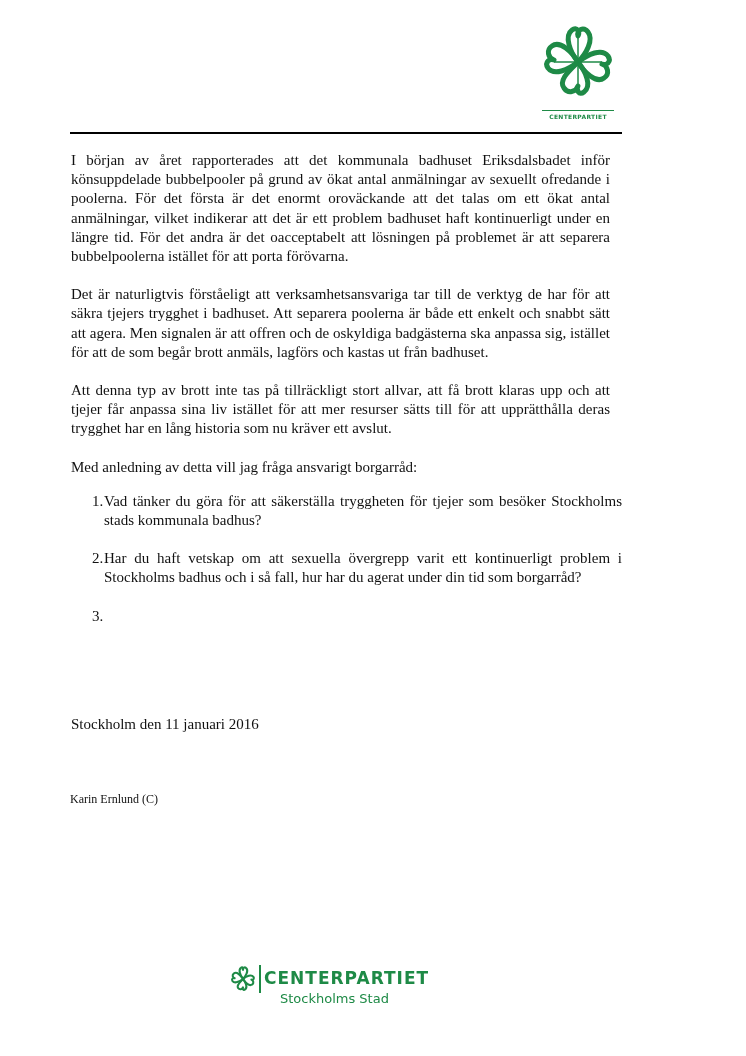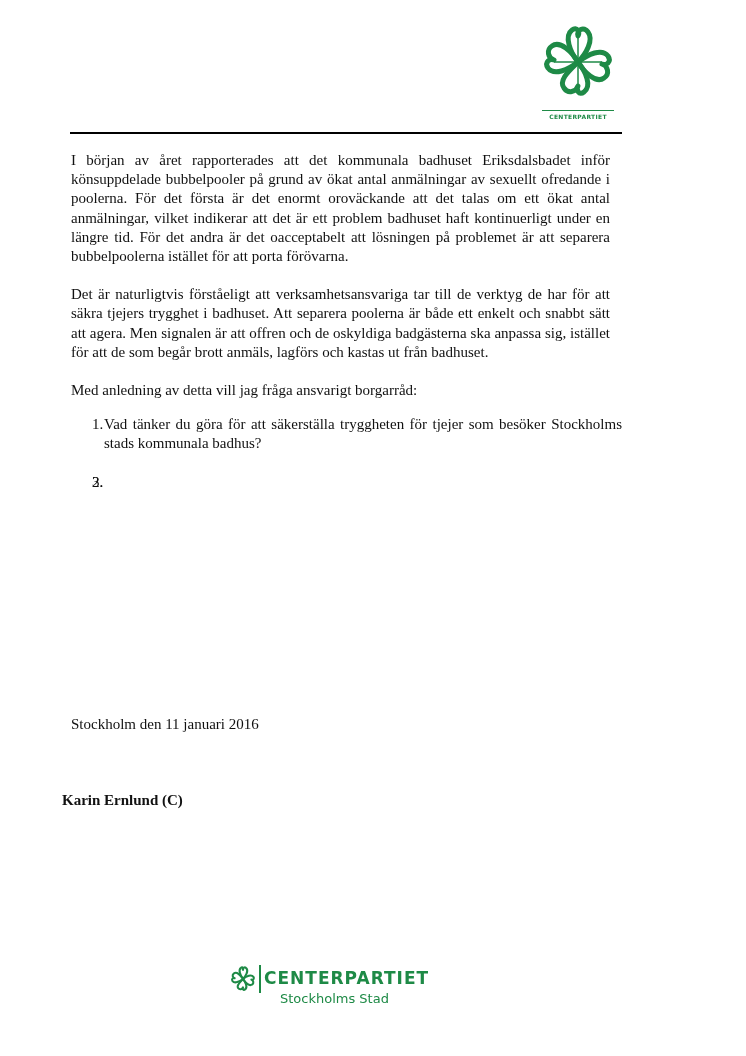--- a/index.html
+++ b/index.html
@@ -11,21 +11,21 @@
     .logo-top .wordmark { position: absolute; left: 0; top: 91px; width: 76px; text-align: center;
            font-family: "DejaVu Sans", sans-serif; font-weight: bold; font-size: 6px; letter-spacing: 0.3px; color: #1e8a46; }
     .divider { position: absolute; left: 70px; top: 132px; width: 552px; height: 1.5px; background: #000; }
     .content { position: absolute; left: 71px; top: 151px; width: 551px; font-size: 15px; line-height: 19.2px; }
     h1 { margin: 0 0 15px 0; font-size: 15px; font-weight: bold; line-height: 19px; }
     p { margin: 0 12px 19px 0; text-align: justify; }
     ol { margin: 0; padding: 0; list-style: none; }
     ol li { position: relative; padding-left: 33px; margin: 0 0 19px 0; text-align: justify; }
     ol li .num { position: absolute; left: 21px; top: 0; }
     .date { position: absolute; left: 71px; top: 716px; font-size: 15px; }
-    .signature { position: absolute; left: 62px; top: 792px; font-size: 15px; font-weight: bold; }
+    .signature { position: absolute; left: 70px; top: 792px; font-size: 12px; }
     .logo-bottom { position: absolute; left: 229px; top: 963px; height: 48px; width: 200px; }
     .logo-bottom .clover { position: absolute; left: 0; top: 2px; }
     .logo-bottom .bar { position: absolute; left: 30px; top: 2px; width: 1.5px; height: 28px; background: #1e8a46; }
     .logo-bottom .name { position: absolute; left: 35px; top: 5px; font-family: "DejaVu Sans", sans-serif;
            font-size: 17px; font-weight: bold; letter-spacing: 1px; color: #1e8a46; line-height: 20px; }
     .logo-bottom .sub { position: absolute; left: 51px; top: 28px; font-family: "DejaVu Sans", sans-serif;
            font-size: 13px; font-weight: normal; color: #1e8a46; line-height: 16px; }
   </style>
 </head>
 <body>
@@ -47,28 +47,30 @@
   </svg>
   <div class="rule"></div>
   <div class="wordmark">CENTERPARTIET</div>
 </div>
 
 <div class="divider"></div>
 
 <div class="content">
   <p>I början av året rapporterades att det kommunala badhuset Eriksdalsbadet inför könsuppdelade bubbelpooler på grund av ökat antal anmälningar av sexuellt ofredande i poolerna. För det första är det enormt oroväckande att det talas om ett ökat antal anmälningar, vilket indikerar att det är ett problem badhuset haft kontinuerligt under en längre tid. För det andra är det oacceptabelt att lösningen på problemet är att separera bubbelpoolerna istället för att porta förövarna.</p>
   <p>Det är naturligtvis förståeligt att verksamhetsansvariga tar till de verktyg de har för att säkra tjejers trygghet i badhuset. Att separera poolerna är både ett enkelt och snabbt sätt att agera. Men signalen är att offren och de oskyldiga badgästerna ska anpassa sig, istället för att de som begår brott anmäls, lagförs och kastas ut från badhuset.</p>
+  <p>Att denna typ av brott inte tas på tillräckligt stort allvar, att få brott klaras upp och att tjejer får anpassa sina liv istället för att mer resurser sätts till för att upprätthålla deras trygghet har en lång historia som nu kräver ett avslut.</p>
   <p style="margin-bottom:15px;">Med anledning av detta vill jag fråga ansvarigt borgarråd:</p>
   <ol>
     <li>
       <span class="num">1.</span>
       <span>Vad tänker du göra för att säkerställa tryggheten för tjejer som besöker Stockholms stads kommunala badhus?</span>
     </li>
     <li>
       <span class="num">2.</span>
+      <span>Har du haft vetskap om att sexuella övergrepp varit ett kontinuerligt problem i Stockholms badhus och i så fall, hur har du agerat under din tid som borgarråd?</span>
     </li>
     <li>
       <span class="num">3.</span>
     </li>
   </ol>
 </div>
 
 <div class="date">Stockholm den 11 januari 2016</div>
 <div class="signature">Karin Ernlund (C)</div>
 

